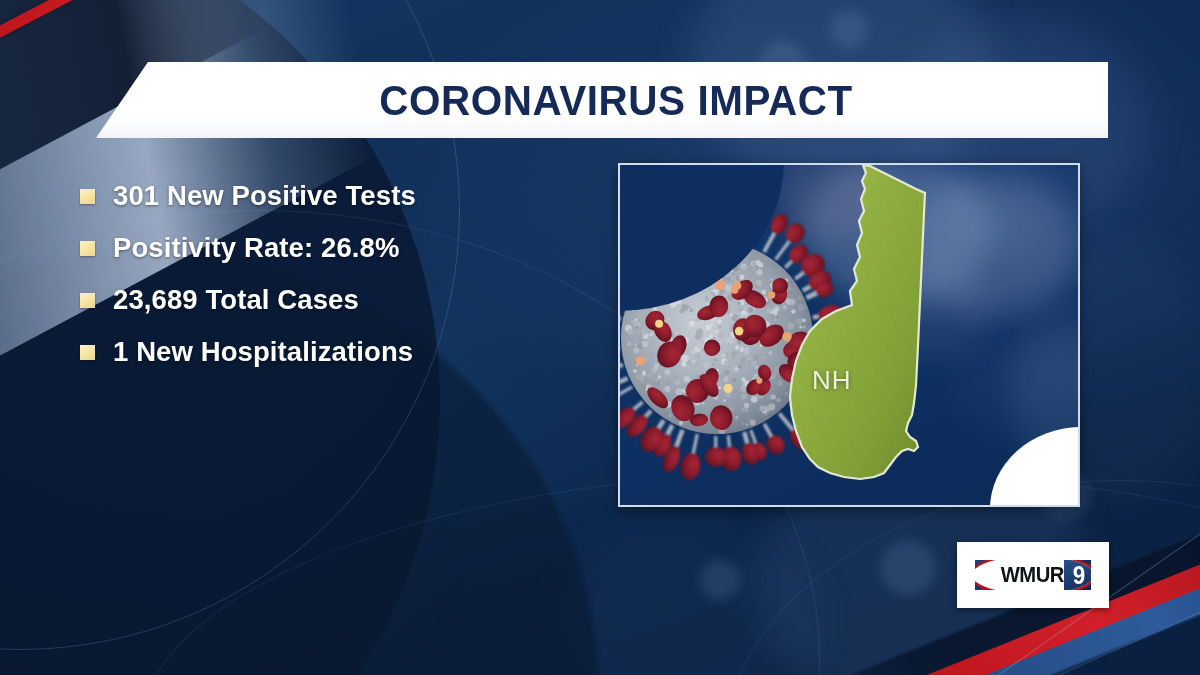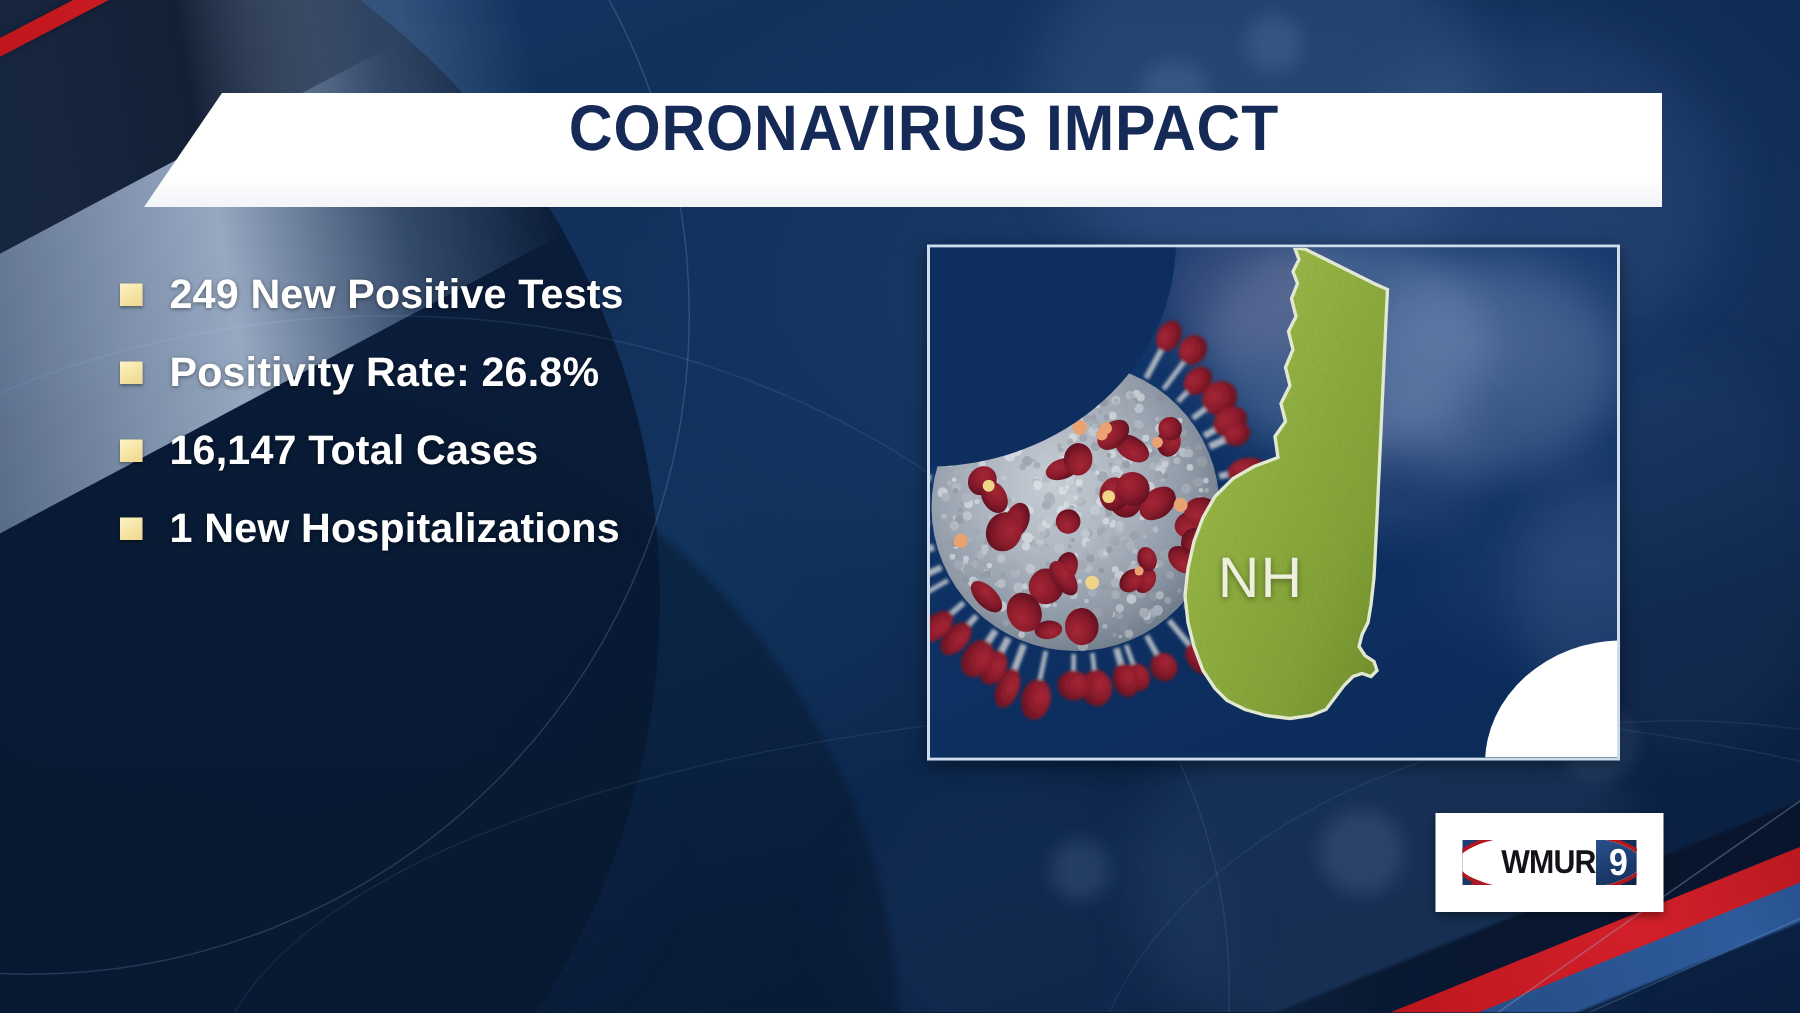--- a/index.html
+++ b/index.html
@@ -165,20 +165,21 @@
 
   
   #title-banner {
     position:absolute;
     left:96px; top:62px;
     width:1012px; height:76px;
     background:linear-gradient(180deg,#ffffff 0%,#ffffff 72%,#f2f4f8 100%);
     clip-path:polygon(52px 0, 100% 0, 100% 100%, 0 100%);
     box-shadow:0 2px 7px rgba(0,0,0,.38);
     display:flex;
+    align-items:center;
     justify-content:center;
   }
   #title-text {
     font-family:"Liberation Sans", sans-serif;
     font-weight:bold;
     font-size:43px;
     letter-spacing:.6px;
     color:#152a56;
     transform:scaleX(.94);
     white-space:nowrap;
@@ -281,21 +282,21 @@
   #nh-map {
     position:absolute;
     left:146px; top:-6px;
     width:190px; height:340px;
     z-index:4;
   }
   #nh-label {
     position:absolute;
     left:192px; top:200px;
     z-index:5;
-    font-size:38px;
+    font-size:26px;
     font-weight:normal;
     color:#eef0dd;
     letter-spacing:1px;
     text-shadow:0 1px 4px rgba(0,0,0,.4);
     font-family:"Liberation Sans", sans-serif;
   }
 
   
   #wmur-logo {
     position:absolute;
@@ -400,29 +401,29 @@
   <div class="br-hairline"></div>
   <div class="br-hairline2"></div>
 
   <div id="title-banner">
     <div id="title-text">CORONAVIRUS IMPACT</div>
   </div>
 
   <div id="bullet-list">
     <div class="bullet-row">
       <span class="bullet-marker"></span>
-      <span class="bullet-label">249 New Positive Tests</span>
+      <span class="bullet-label">301 New Positive Tests</span>
     </div>
     <div class="bullet-row">
       <span class="bullet-marker"></span>
       <span class="bullet-label">Positivity Rate: 26.8%</span>
     </div>
     <div class="bullet-row">
       <span class="bullet-marker"></span>
-      <span class="bullet-label">16,147 Total Cases</span>
+      <span class="bullet-label">23,689 Total Cases</span>
     </div>
     <div class="bullet-row">
       <span class="bullet-marker"></span>
       <span class="bullet-label">1 New Hospitalizations</span>
     </div>
   </div>
 
   <div id="photo-panel">
     <div id="photo-inner">
 

